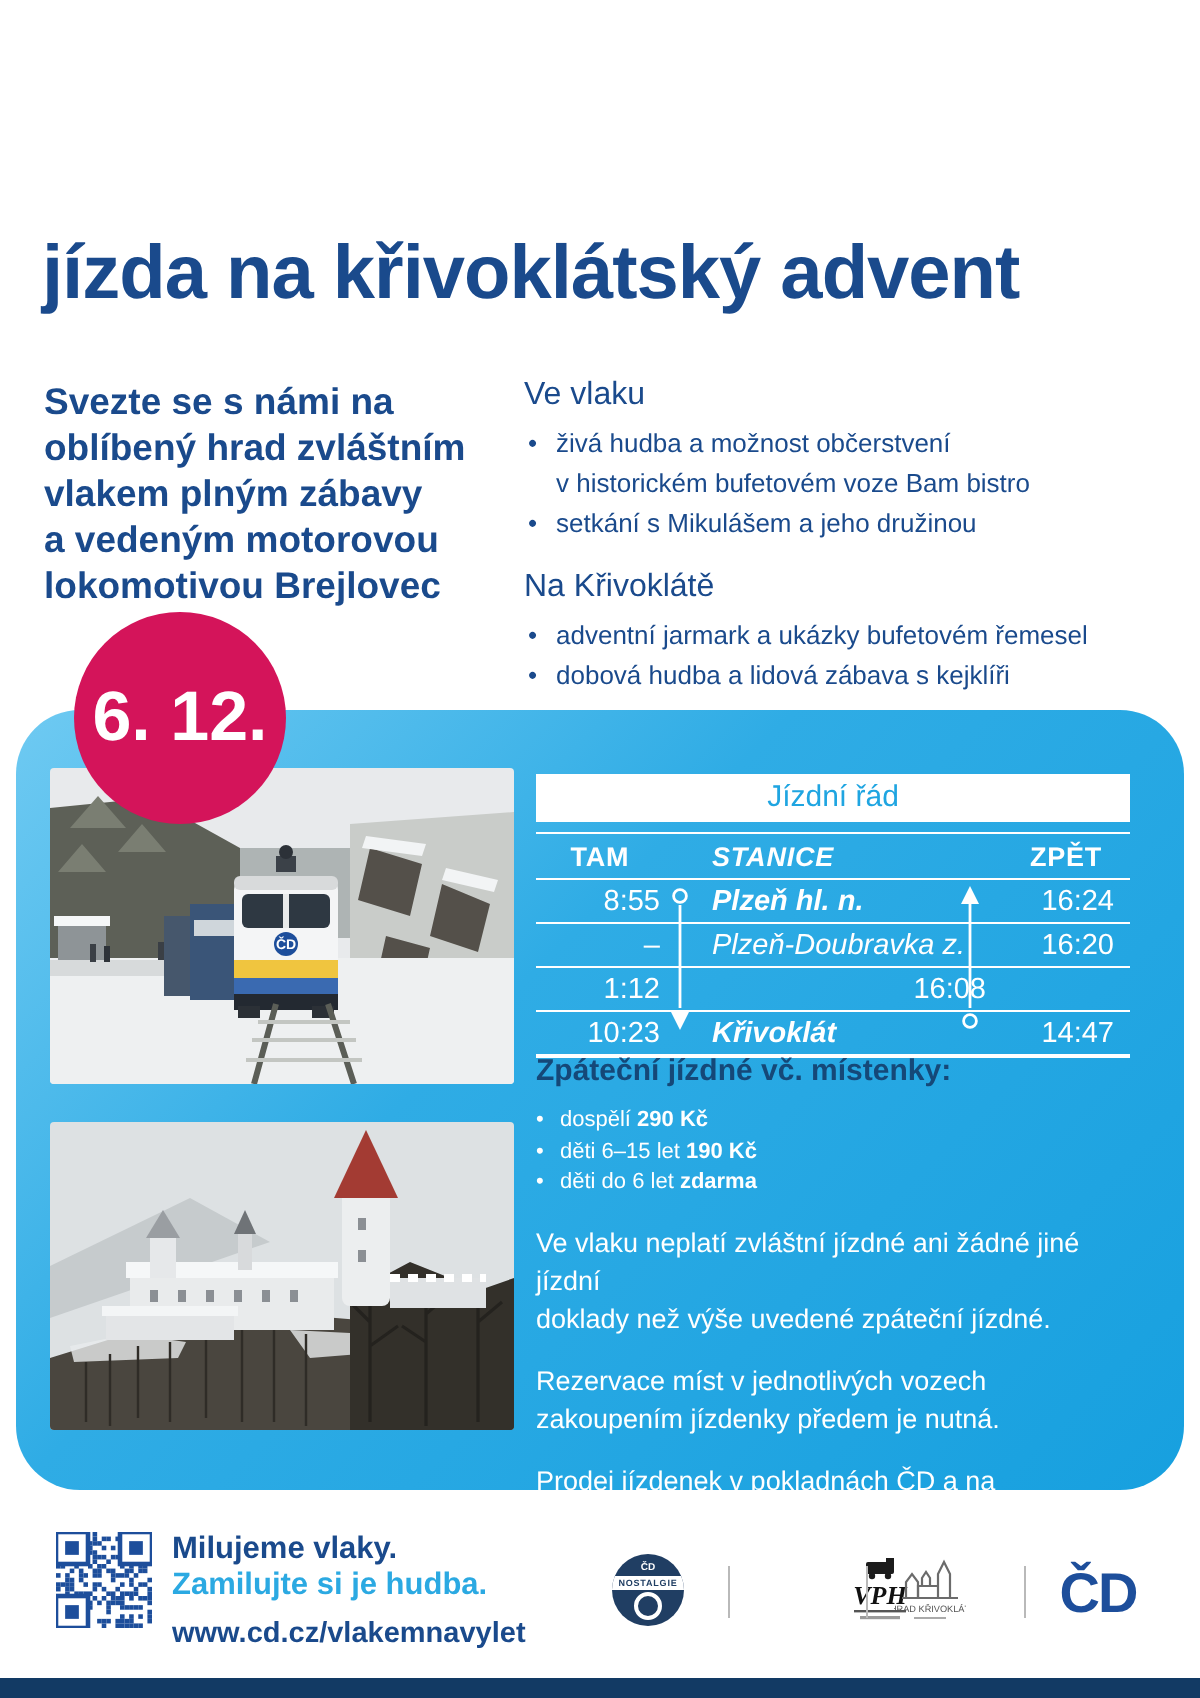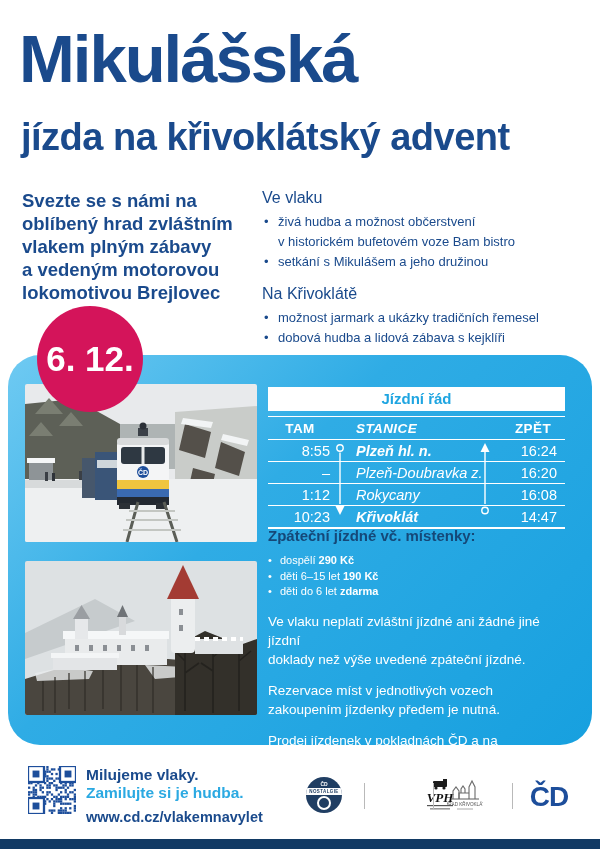--- a/index.html
+++ b/index.html
@@ -26,21 +26,21 @@
          display:flex;align-items:center;justify-content:center;z-index:3;}
   
   .panel{position:absolute;left:8px;top:355px;width:584px;height:390px;border-radius:32px;
          background:linear-gradient(135deg,#6FCAF2 0%,#2FACE5 40%,#17A0DF 100%);z-index:1;}
   .photo{position:absolute;border-radius:2px;overflow:hidden;z-index:2;}
   .photo svg{display:block;}
   .photo-train{left:25px;top:384px;width:232px;height:158px;}
   .photo-castle{left:25px;top:561px;width:232px;height:154px;}
   
   .tt{position:absolute;left:268px;top:387px;width:297px;z-index:2;}
-  .tt-title{height:24px;background:#fff;color:#1FA5E1;font-size:15px;font-weight:bold;
+  .tt-title{height:24px;background:#fff;color:#1FA5E1;font-size:15px;font-weight:normal;
             text-align:center;line-height:24px;}
   .tt-body{margin-top:5px;position:relative;border-bottom:2.5px solid #fff;}
   .trow{display:grid;grid-template-columns:64px 1fr 64px;height:21px;align-items:center;
         border-top:1.4px solid #fff;color:#fff;font-size:14.5px;}
   .trow.head{height:22px;font-size:13.5px;font-weight:bold;letter-spacing:.4px;}
   .c-tam{text-align:right;padding-right:2px;}
   .head .c-tam{text-align:center;padding-right:0;}
   .c-st{padding-left:24px;font-style:italic;}
   .c-zp{text-align:right;padding-right:8px;}
   .head .c-zp{text-align:center;padding-right:0;}
@@ -70,21 +70,20 @@
   .logo-vph{position:absolute;left:383px;top:779px;margin-left:38px;}
   .logo-hrad{position:absolute;left:447px;top:777px;}
   .logo-cd{position:absolute;left:522px;top:780px;}
   .bottombar{position:absolute;left:0;top:839px;width:600px;height:10px;background:#123A64;}
 </style>
 </head>
 <body>
 
 <div class="page">
 
-  <div class="title-main">Mikulášská</div>
   <div class="title-sub">jízda na křivoklátský advent</div>
 
   <div class="intro">
     <div>Svezte se s námi na</div>
     <div>oblíbený hrad zvláštním</div>
     <div>vlakem plným zábavy</div>
     <div>a vedeným motorovou</div>
     <div>lokomotivou Brejlovec</div>
   </div>
 
@@ -95,21 +94,21 @@
         <span class="line">živá hudba a možnost občerstvení</span>
         <span class="line">v historickém bufetovém voze Bam bistro</span>
       </li>
       <li>
         <span class="line">setkání s Mikulášem a jeho družinou</span>
       </li>
     </ul>
     <div class="sec-h">Na Křivoklátě</div>
     <ul class="blist">
       <li>
-        <span class="line">možnost jarmark a ukázky tradičních řemesel</span>
+        <span class="line">adventní jarmark a ukázky bufetovém řemesel</span>
       </li>
       <li>
         <span class="line">dobová hudba a lidová zábava s kejklíři</span>
       </li>
     </ul>
   </div>
 
   <div class="badge">6. 12.</div>
 
   <div class="panel"></div>
@@ -202,21 +201,20 @@
         <div class="c-st b">Plzeň hl. n.</div>
         <div class="c-zp">16:24</div>
       </div>
       <div class="trow">
         <div class="c-tam">–</div>
         <div class="c-st">Plzeň-Doubravka z.</div>
         <div class="c-zp">16:20</div>
       </div>
       <div class="trow">
         <div class="c-tam">1:12</div>
-        <div class="c-st">Rokycany</div>
         <div class="c-zp">16:08</div>
       </div>
       <div class="trow">
         <div class="c-tam">10:23</div>
         <div class="c-st b">Křivoklát</div>
         <div class="c-zp">14:47</div>
       </div>
       <svg class="tt-arrows" width="297" height="86" viewBox="0 0 297 86">
         <g stroke="#fff" fill="none" stroke-width="1.4">
           <circle cx="72" cy="10" r="3.2"></circle>

